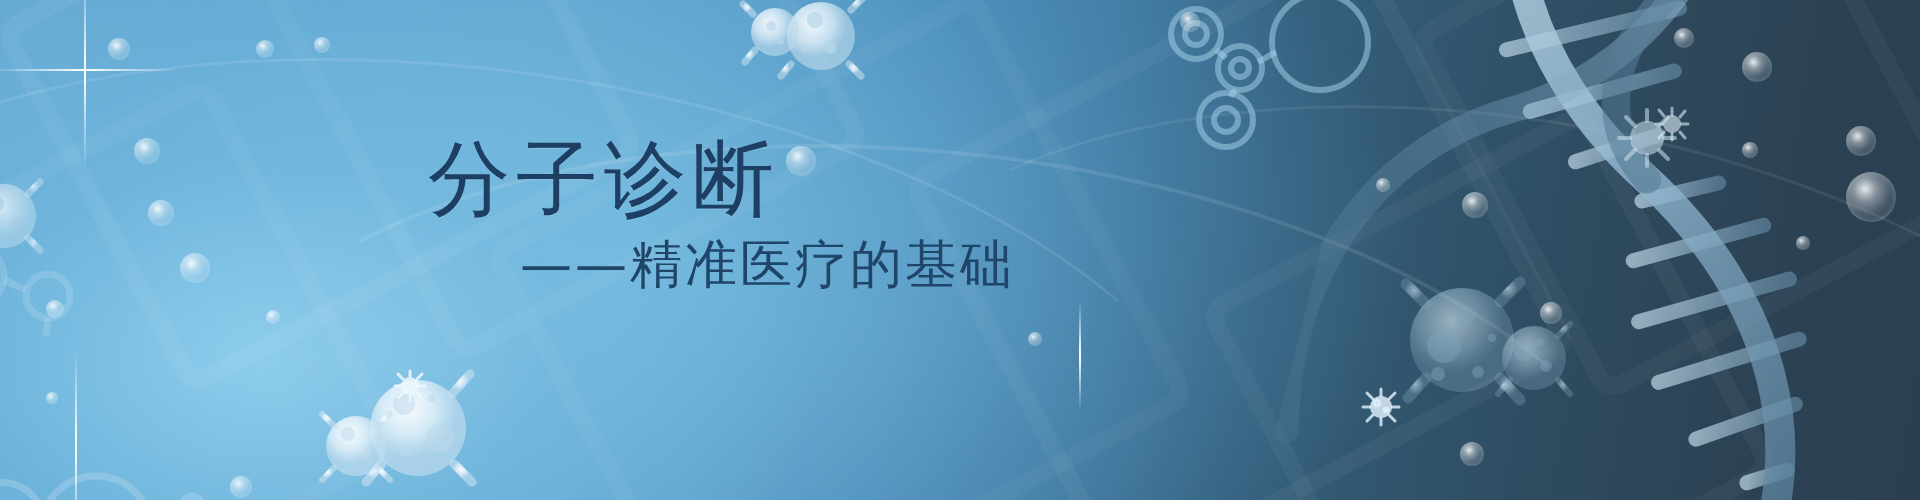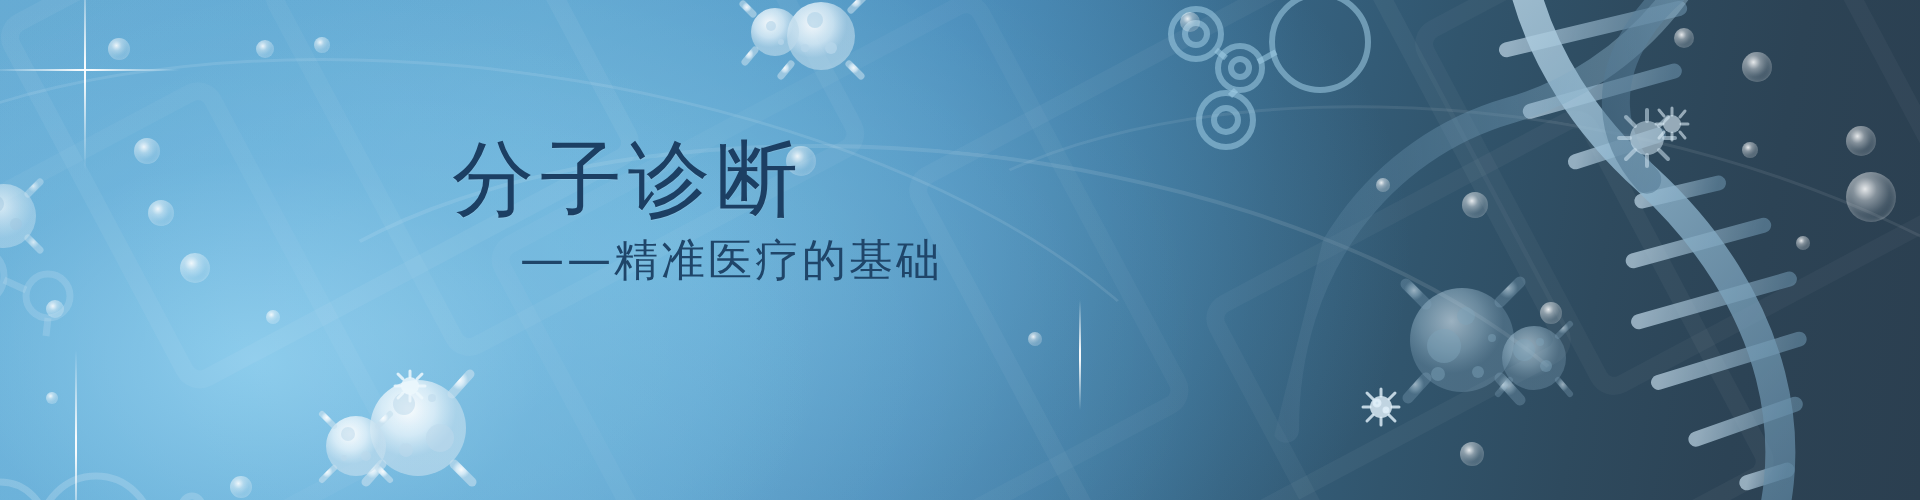--- a/index.html
+++ b/index.html
@@ -86,36 +86,36 @@
   .virus{position:absolute;}
 
   
   .title-block{
     position:absolute;
     left:0;top:0;width:1920px;height:500px;
     pointer-events:none;
   }
   .main-title{
     position:absolute;
-    left:452px;
+    left:428px;
     top:138px;
     font-size:82px;
     line-height:1;
     letter-spacing:6px;
     color:#1c3f63;
     font-weight:400;
     font-family:"DejaVu Sans","Liberation Sans",sans-serif;
     text-shadow:0 1px 0 rgba(255,255,255,0.12);
     white-space:nowrap;
   }
   .sub-title{
     position:absolute;
     left:520px;
     top:238px;
-    font-size:44px;
+    font-size:52px;
     line-height:1;
     letter-spacing:3px;
     color:#1f4569;
     font-weight:400;
     font-family:"DejaVu Sans","Liberation Sans",sans-serif;
     white-space:nowrap;
   }
 
   
   .vignette{

